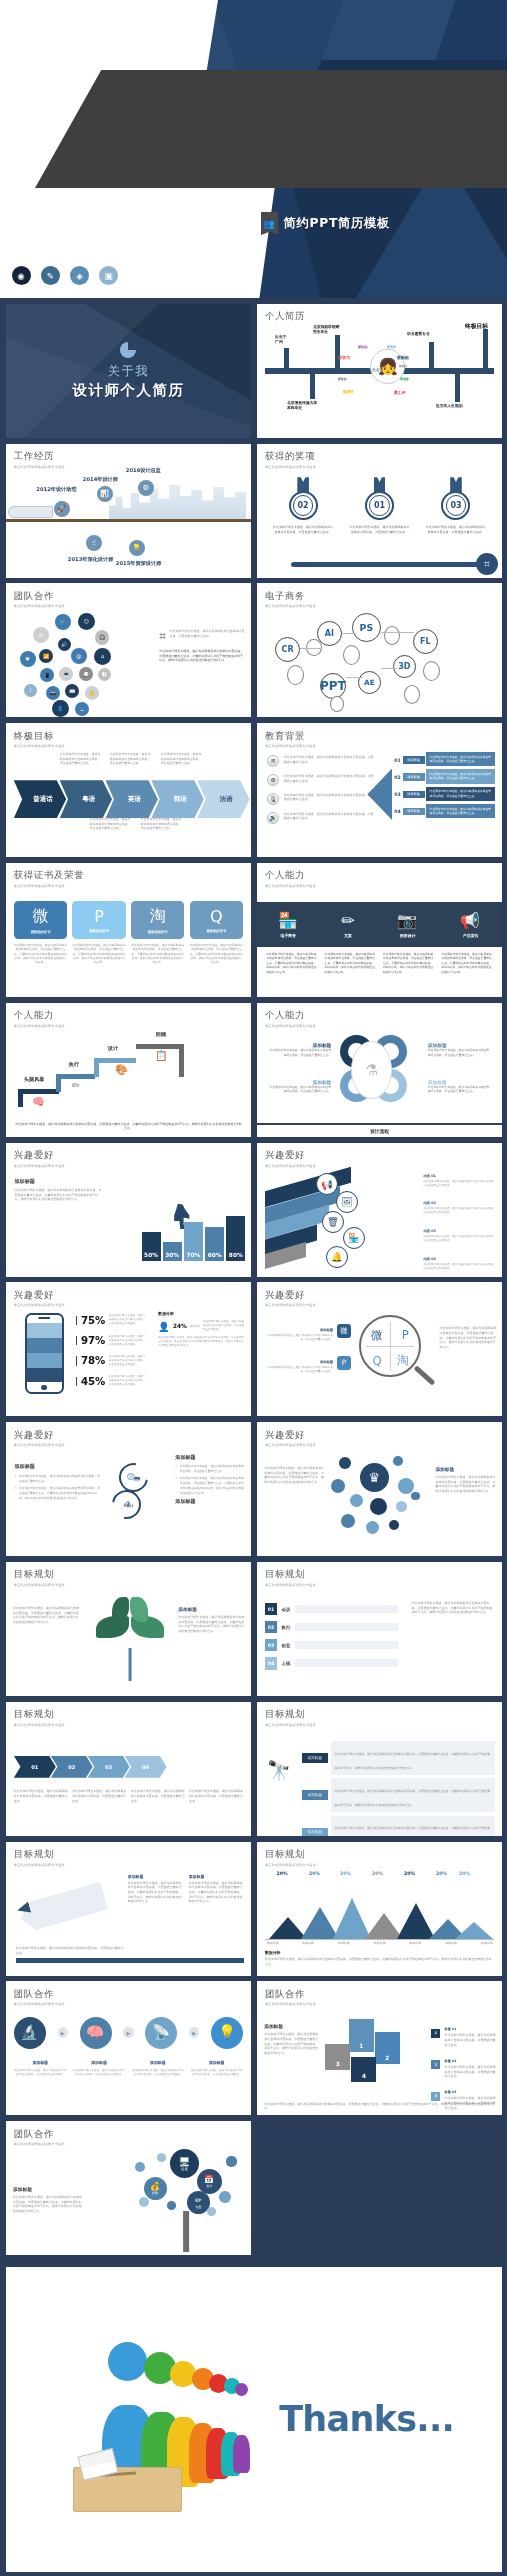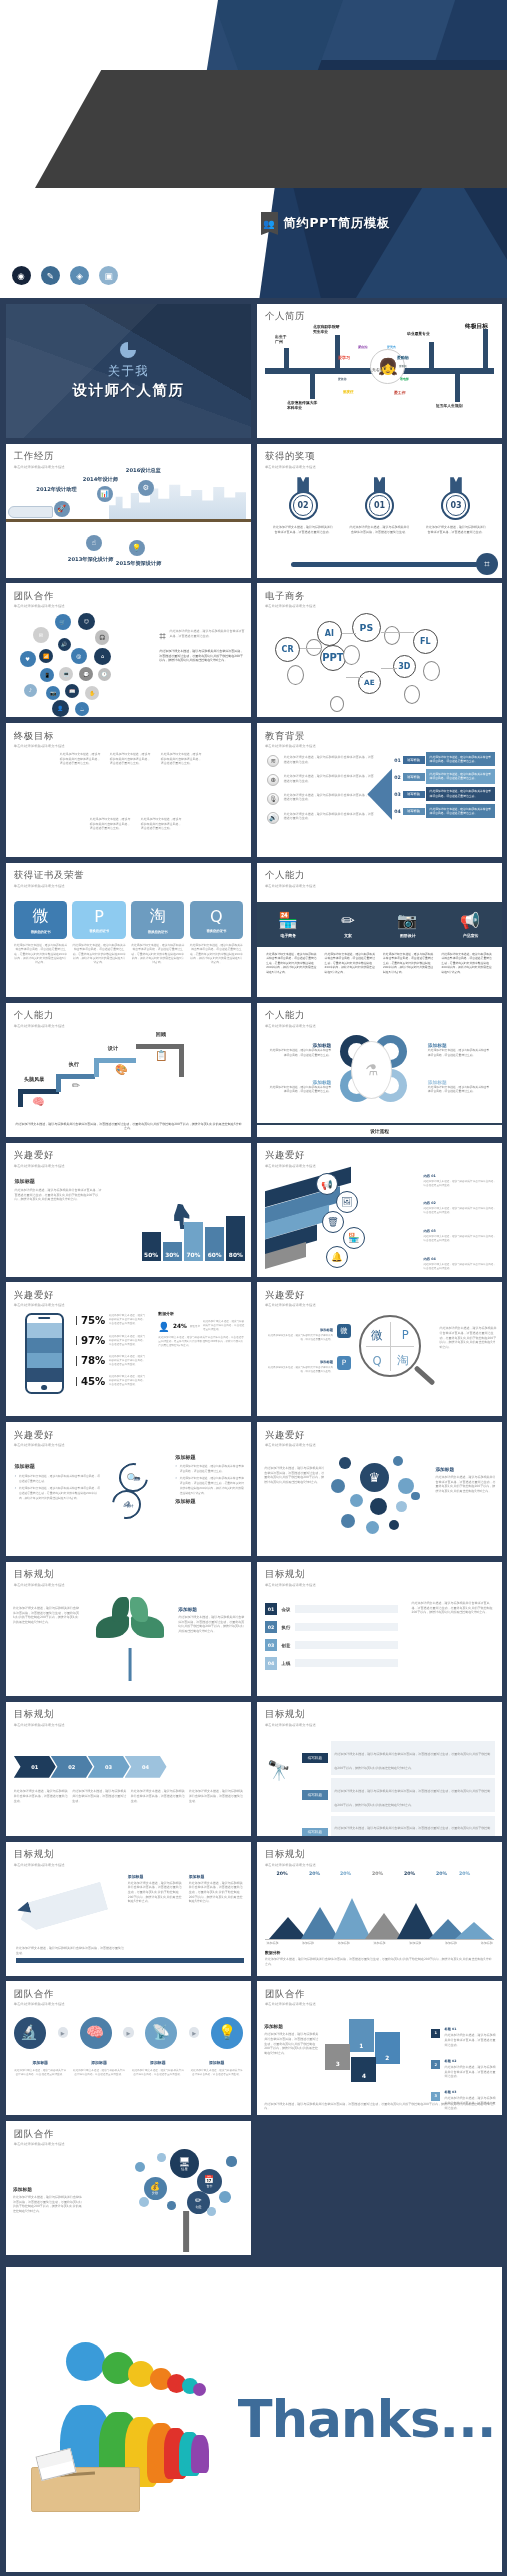--- a/index.html
+++ b/index.html
@@ -279,21 +279,21 @@
   .fig{position:absolute;bottom:35px;border-radius:40% 40% 18% 18%;}
   .fighead{position:absolute;border-radius:50%;}
   .ballot{position:absolute;left:19px;bottom:16px;width:109px;height:45px;background:#e2c08a;
     border:0.7px solid #cfae79;border-radius:2.2px;}
   .ballot::before{content:"";position:absolute;left:17.4px;top:4.4px;width:45px;height:2.9px;background:#9f8356;
     transform:rotate(-4deg);}
   .envelope{position:absolute;left:26px;bottom:51px;width:36px;height:25px;background:#fff;
     border:0.7px solid #bbb;transform:rotate(-14deg);}
   .envelope::after{content:"";position:absolute;left:0;top:0;width:100%;height:100%;
     border-top:12.3px solid #f3f3f3;box-sizing:border-box;}
-  .thanks-txt{font-size:51px;font-weight:bold;color:#3e6c99;letter-spacing:-0.7px;}
+  .thanks-txt{font-size:35px;font-weight:bold;color:#3e6c99;letter-spacing:-0.7px;}
 </style>
 </head>
 <body>
 
 <div class="page">
 
   <div class="hero">
     <div class="hero-poly"></div>
     <div class="hero-tri1"></div>
     <div class="hero-tri2"></div>
@@ -432,21 +432,21 @@
     </div>
 
     <div class="slide">
       <div class="s-title">电子商务</div>
       <div class="s-sub">单击此处添加标题或详细文本描述</div>
       <div class="net">
         <div class="bub" style="left:10.2px;top:27.6px;width:25px;height:25px;font-size:8px">CR</div>
         <div class="bub" style="left:52px;top:11.6px;width:25px;height:25px;font-size:8px">AI</div>
         <div class="bub" style="left:87px;top:2.9px;width:29px;height:29px;font-size:9.4px;border-width:1.5px">PS</div>
         <div class="bub" style="left:148px;top:19px;width:25px;height:25px;font-size:8px">FL</div>
-        <div class="bub" style="left:55px;top:35px;width:26px;height:26px;font-size:10px">PPT</div>
+        <div class="bub" style="left:55px;top:63px;width:26px;height:26px;font-size:12px">PPT</div>
         <div class="bub" style="left:128px;top:45px;width:23px;height:23px;font-size:8px">3D</div>
         <div class="bub" style="left:93px;top:61px;width:23px;height:23px;font-size:7.3px">AE</div>
         <div class="sbub" style="left:41px;top:29px;width:16px;height:17.4px"></div>
         <div class="sbub" style="left:78px;top:35px;width:17.4px;height:20.3px"></div>
         <div class="sbub" style="left:119px;top:16px;width:16px;height:19px"></div>
         <div class="sbub" style="left:158px;top:51px;width:17.4px;height:20.3px"></div>
         <div class="sbub" style="left:22px;top:55px;width:17.4px;height:20.3px"></div>
         <div class="sbub" style="left:139px;top:75px;width:16px;height:19px"></div>
         <div class="sbub" style="left:65px;top:86px;width:14.5px;height:16px"></div>
         <div class="nline" style="left:35px;top:38px;width:22px"></div>
@@ -458,20 +458,27 @@
     </div>
 
     <div class="slide">
       <div class="s-title">终极目标</div>
       <div class="s-sub">单击此处添加标题或详细文本描述</div>
       <div class="cnote" style="left:54px;top:29px">此处添加详细文本描述，建议与标题相关并符合整体语言风格，语言描述尽量简洁生动。</div>
       <div class="cnote" style="left:104px;top:29px">此处添加详细文本描述，建议与标题相关并符合整体语言风格，语言描述尽量简洁生动。</div>
       <div class="cnote" style="left:155px;top:29px">此处添加详细文本描述，建议与标题相关并符合整体语言风格，语言描述尽量简洁生动。</div>
       <div class="cnote" style="left:84px;top:94px">此处添加详细文本描述，建议与标题相关并符合整体语言风格，语言描述尽量简洁生动。</div>
       <div class="cnote" style="left:135px;top:94px">此处添加详细文本描述，建议与标题相关并符合整体语言风格，语言描述尽量简洁生动。</div>
+      <div class="chev-row">
+        <div class="chev" style="background:#1b3a57">普通话</div>
+        <div class="chev" style="background:#376083">粤语</div>
+        <div class="chev" style="background:#5d8ab0">英语</div>
+        <div class="chev" style="background:#8bb3d3">韩语</div>
+        <div class="chev" style="background:#bcd6ea;color:#2d4f74">法语</div>
+      </div>
     </div>
 
     <div class="slide">
       <div class="s-title">教育背景</div>
       <div class="s-sub">单击此处添加标题或详细文本描述</div>
       <div class="edu-left">
         <div class="edu-row">
           <div class="edu-ic">≋</div>
           <p class="tiny">此处添加详细文本描述，建议与标题相关并符合整体语言风格，语言描述尽量简洁生动。</p>
         </div>

